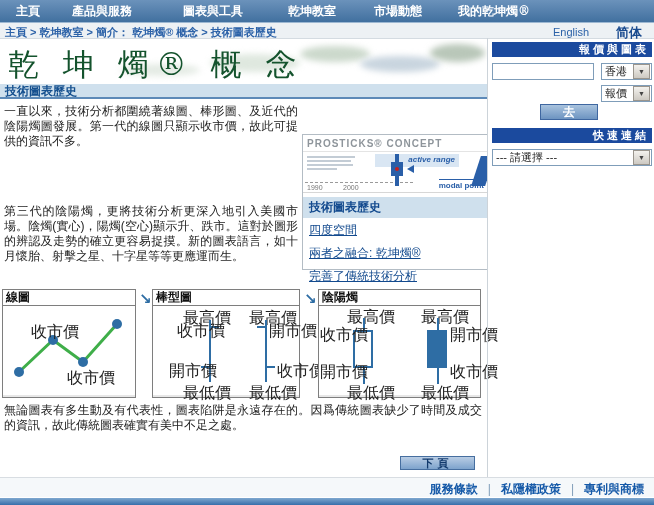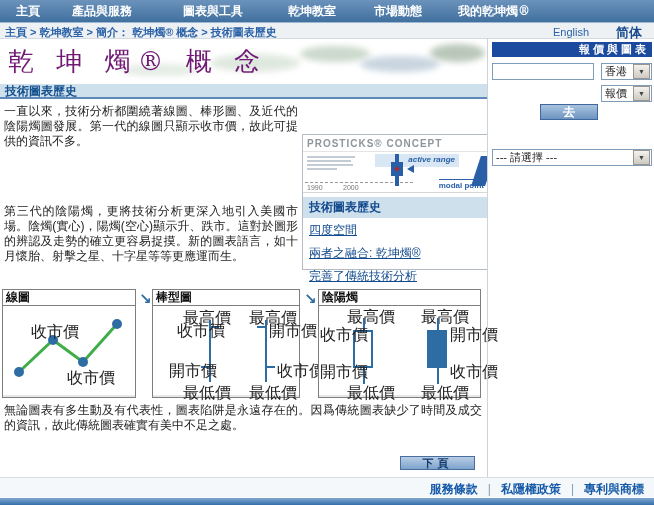--- a/index.html
+++ b/index.html
@@ -15,21 +15,21 @@
   
   .crumbbar{position:absolute;left:0;top:23px;width:654px;height:15px;background:#edf1f4;
             border-bottom:1px solid #d4dbe1;}
   .crumbs{position:absolute;left:5px;top:2px;font-size:11px;font-weight:bold;color:#2c62a8;white-space:nowrap;}
   .lang-en{position:absolute;right:65px;top:3px;font-size:11px;color:#2c62a8;cursor:pointer;}
   .lang-sc{position:absolute;right:12px;top:1px;font-size:13px;font-weight:bold;color:#1a4b8f;cursor:pointer;}
 
   
   .logo-area{position:absolute;left:0;top:40px;width:487px;height:42px;overflow:hidden;}
   .wm{position:absolute;border-radius:50%;filter:blur(3px);}
-  .logo-text{position:absolute;left:8px;top:4px;font-size:26px;letter-spacing:7px;color:#701a75;
+  .logo-text{position:absolute;left:8px;top:4px;font-size:31px;letter-spacing:7px;color:#14532d;
              font-family:"DejaVu Serif","Liberation Serif",serif;white-space:nowrap;}
 
   
   .section-bar{position:absolute;left:0;top:84px;width:487px;height:15px;background:#cfe0ed;
                border-bottom:2px solid #5d8ab8;color:#15508f;font-size:12px;font-weight:bold;
                padding-left:5px;line-height:15px;box-sizing:border-box;}
 
   
   .para{position:absolute;left:4px;width:294px;font-size:12px;line-height:15px;color:#222;text-align:justify;}
   .closing{position:absolute;left:4px;top:403px;width:478px;font-size:12px;line-height:15px;color:#222;text-align:justify;}
@@ -243,20 +243,21 @@
     <span class="sel-arrow">▼</span>
   </div>
 
   <div class="sel" style="left:601px;top:85px;width:51px">
     <span class="sel-text">報價</span>
     <span class="sel-arrow">▼</span>
   </div>
 
   <div class="go-btn">去</div>
 
+  <div class="sb-header" style="top:128px">快速連結</div>
 
   <div class="sel" style="left:492px;top:149px;width:160px">
     <span class="sel-text">--- 請選擇 ---</span>
     <span class="sel-arrow">▼</span>
   </div>
 
   <div class="footer-row">
     <div class="footer-links">
       <span class="flink">服務條款</span><span class="fsep">|</span><span class="flink">私隱權政策</span><span class="fsep">|</span><span class="flink">專利與商標</span>
     </div>

